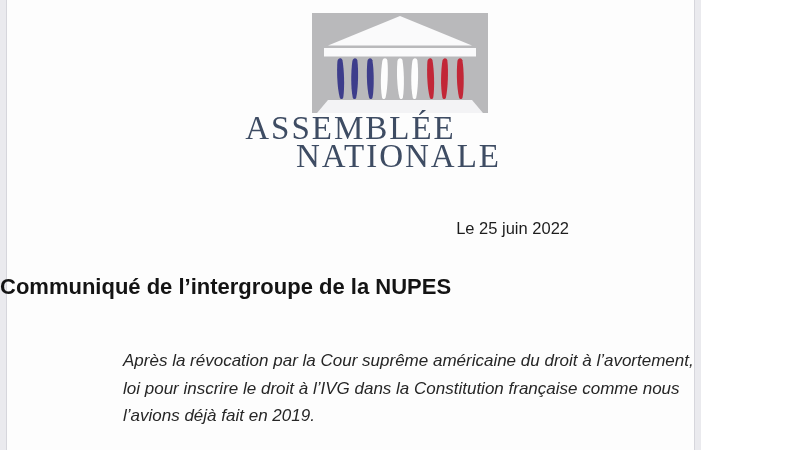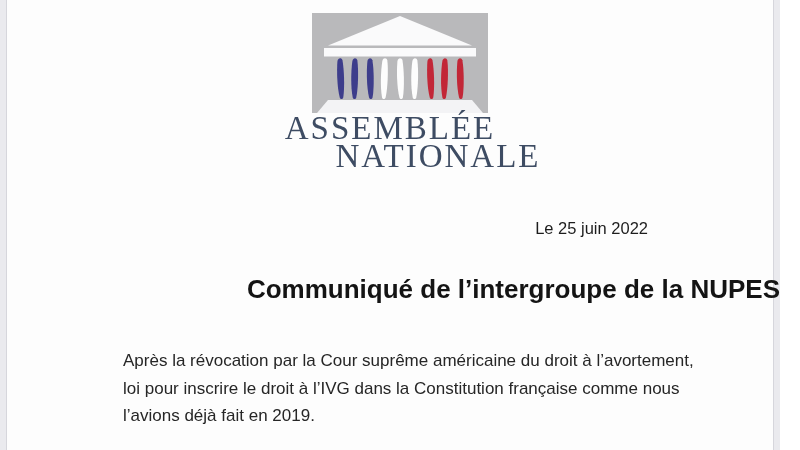--- a/index.html
+++ b/index.html
@@ -1,18 +1,18 @@
 <!DOCTYPE html>
 <html><head>
 <meta charset="utf-8">
 <style>
   html, body { margin: 0; padding: 0; }
   .page {
     position: relative;
-    width: 780px;
+    width: 701px;
     height: 450px;
     background: #fdfdfd;
     overflow: hidden;
     font-family: "Liberation Sans", sans-serif;
   }
   .edge-strip {
     position: absolute;
     top: 0;
     bottom: 0;
     width: 6px;
@@ -49,34 +49,34 @@
     right: 132px;
     font-size: 16.5px;
     color: #1d1d1d;
   }
   .title {
     position: absolute;
     top: 274px;
     left: 0;
     width: 100%;
     margin: 0;
-    text-align: right;
-    font-size: 26px;
+    text-align: left;
+    font-size: 22px;
     font-weight: 700;
     color: #141414;
   }
   .body-text {
     position: absolute;
     left: 123px;
     top: 347px;
     font-size: 17px;
     line-height: 27.6px;
     color: #262626;
   }
-  .body-text .line { white-space: nowrap; }
+  .body-text .line { white-space: nowrap; font-style: italic; }
 </style>
 </head>
 <body>
 
 <div class="page">
 
   <div class="edge-strip left"></div>
   <div class="edge-strip right"></div>
 
   <svg class="logo-svg" viewBox="0 0 176 100" xmlns="http://www.w3.org/2000/svg">

